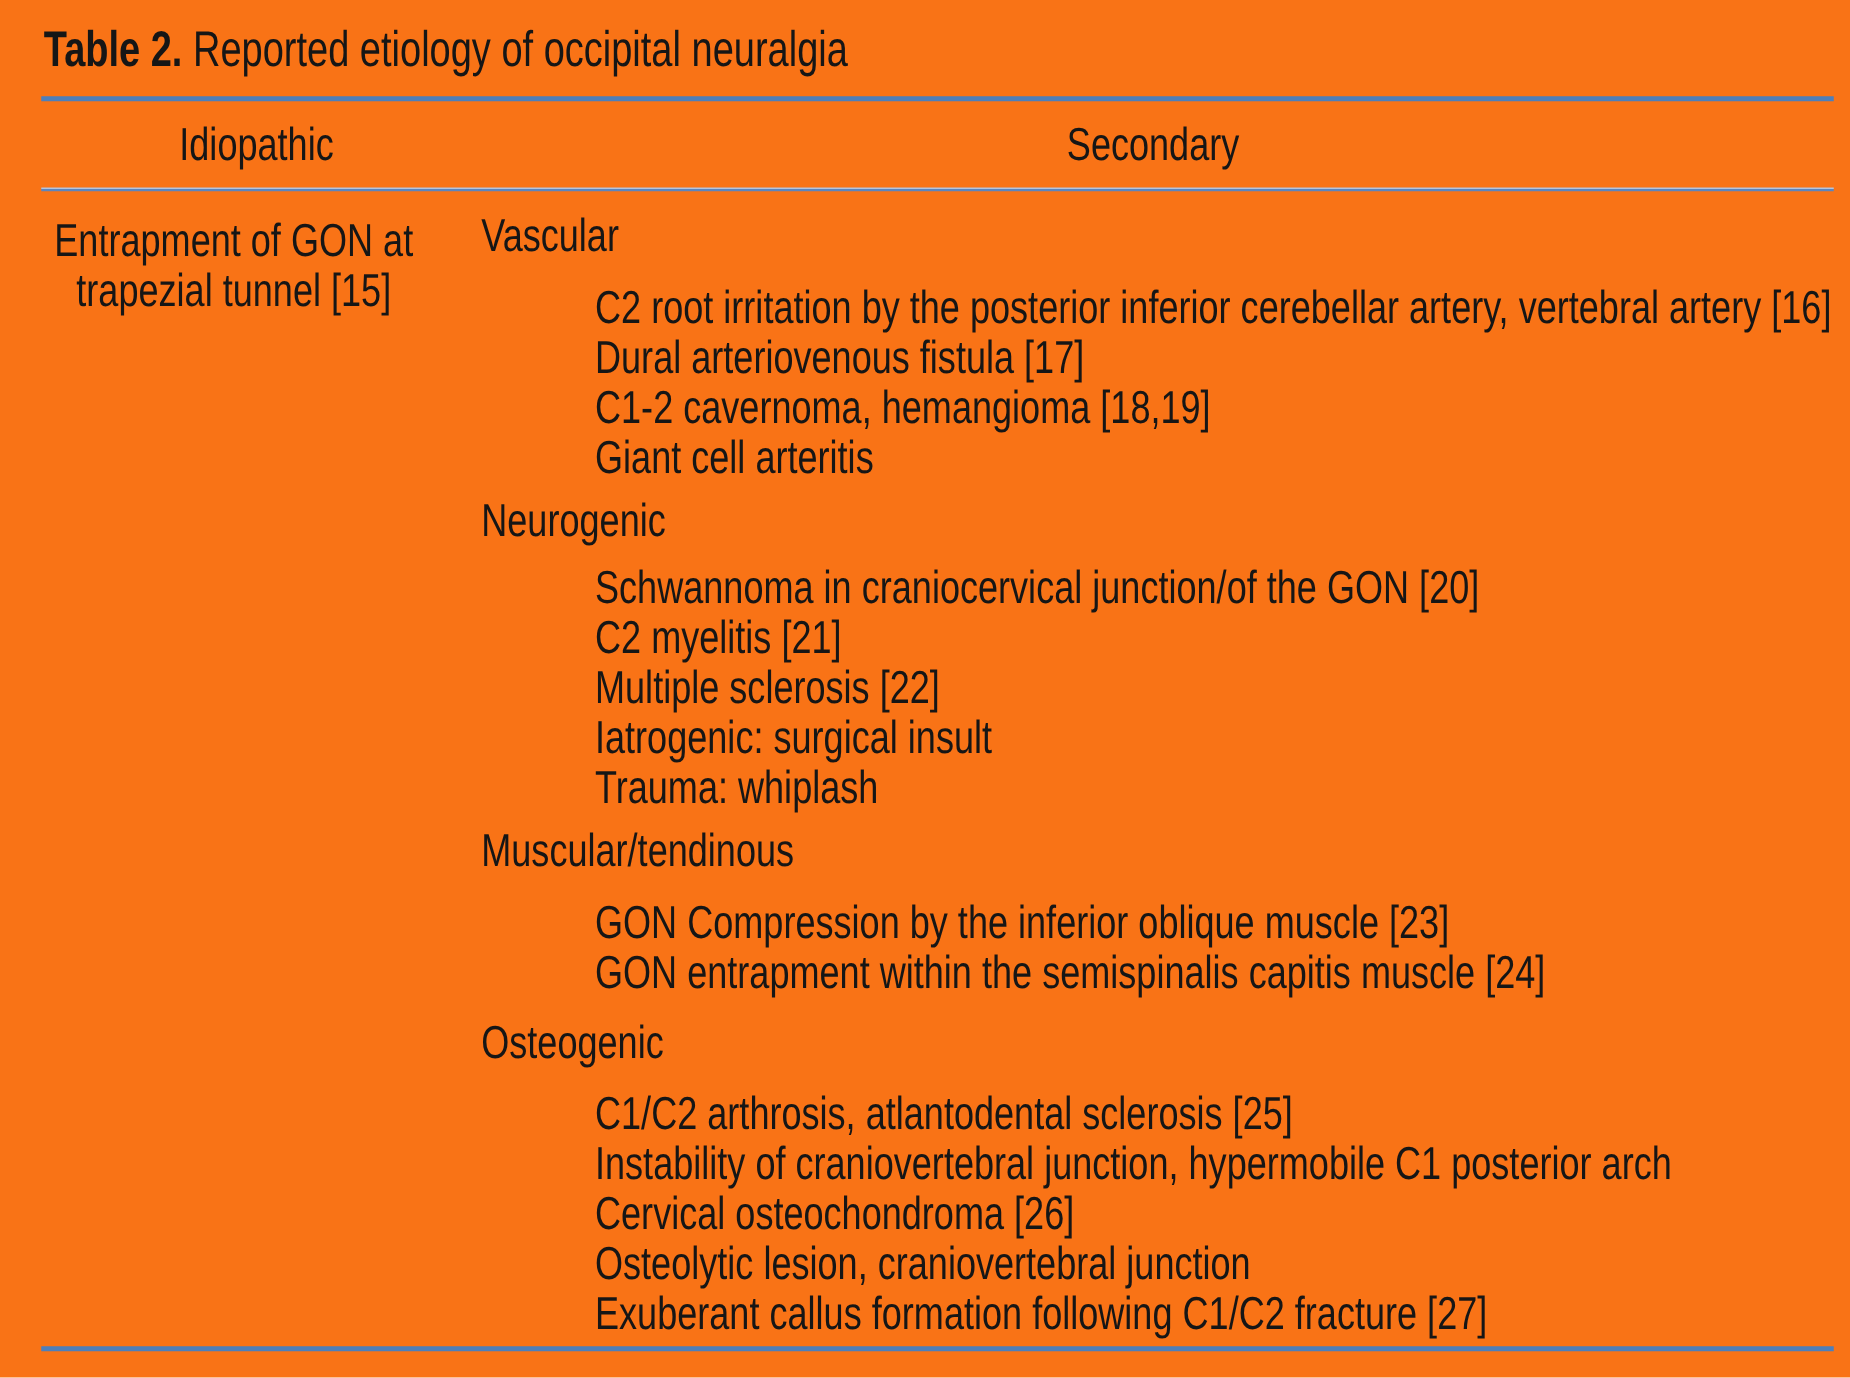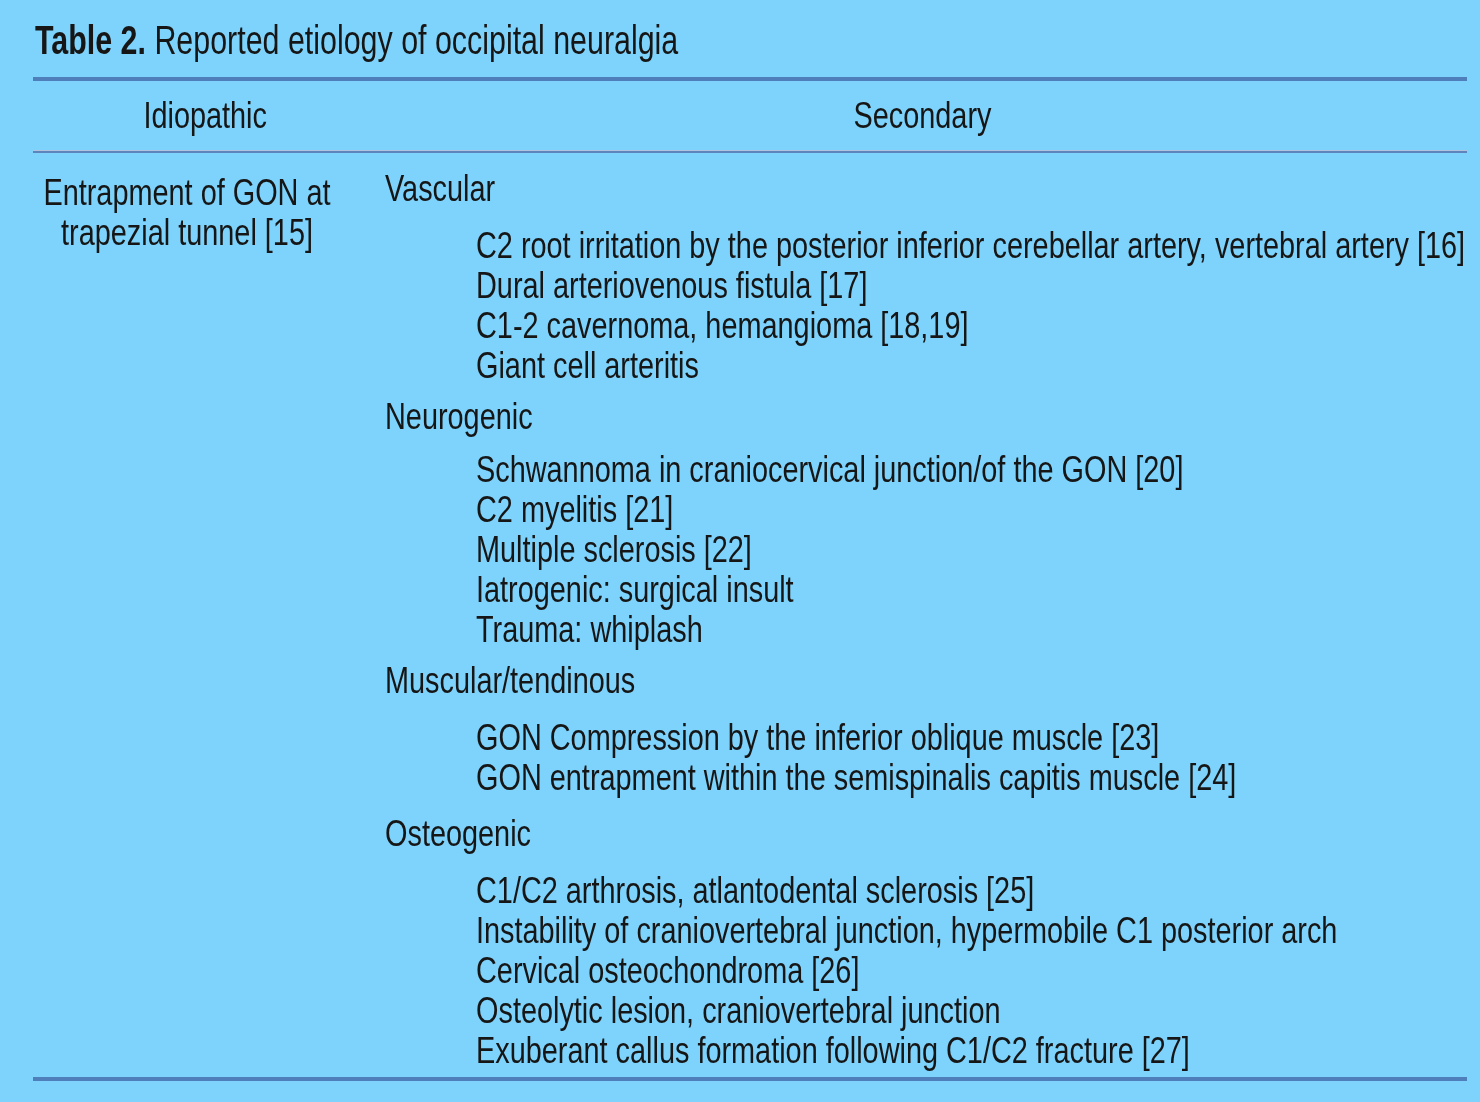--- a/index.html
+++ b/index.html
@@ -4,21 +4,21 @@
 <style>
   html, body {
     margin: 0;
     padding: 0;
     background: #ffffff;
   }
   .page {
     position: relative;
     width: 1480px;
     height: 1102px;
-    background: #7dd3fc;
+    background: #f97316;
     font-family: "Liberation Sans", sans-serif;
     color: #161616;
     overflow: hidden;
   }
   .title {
     position: absolute;
     left: 35px;
     top: 16px;
     font-size: 40px;
     line-height: 48px;

